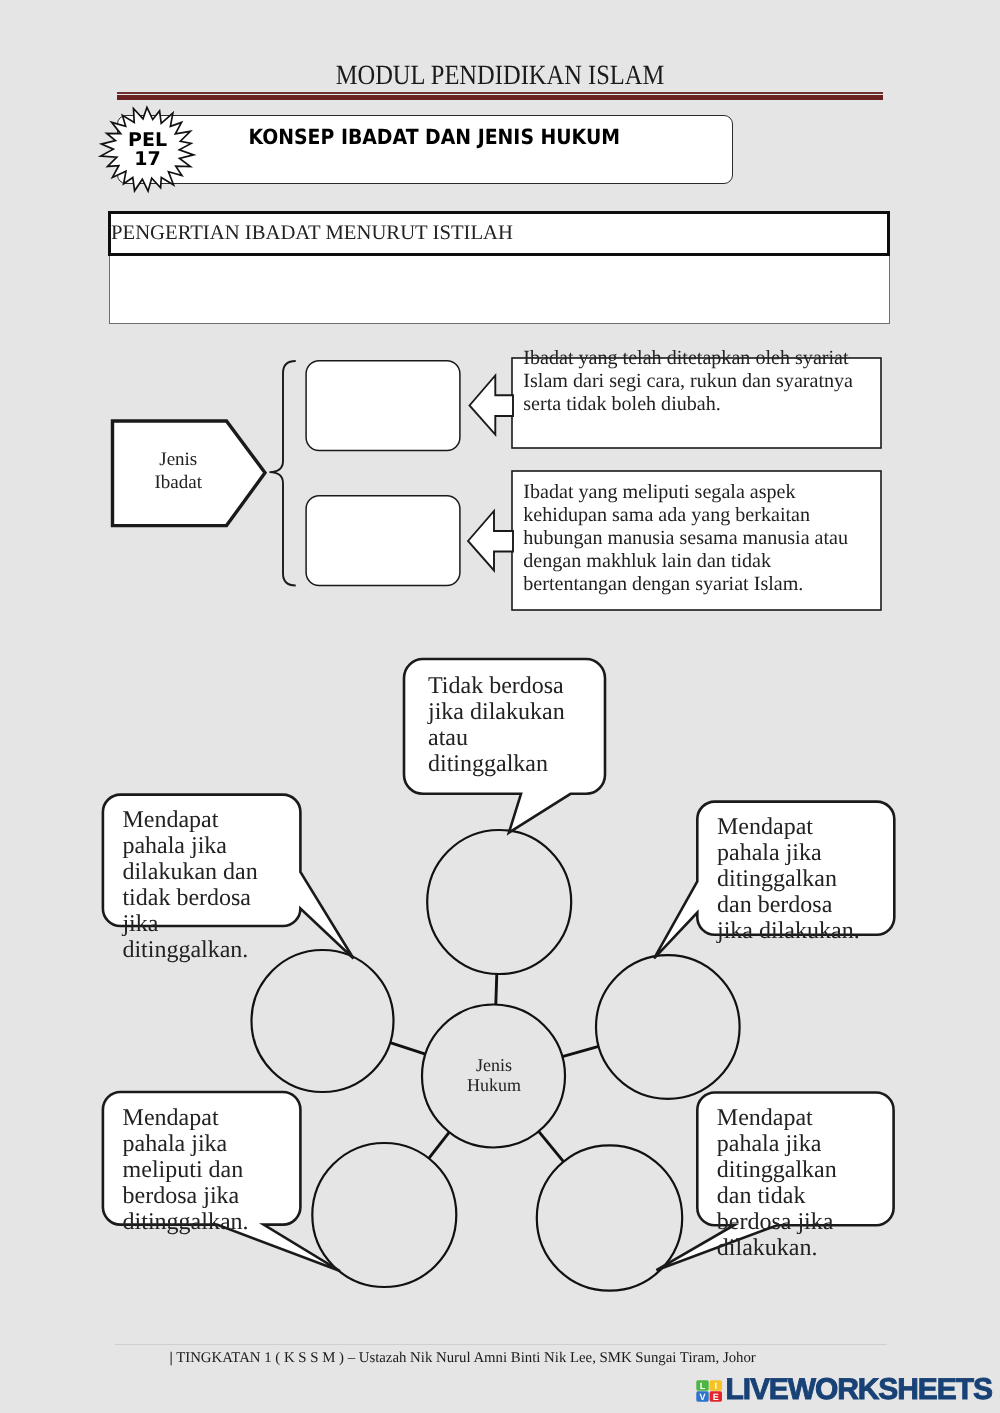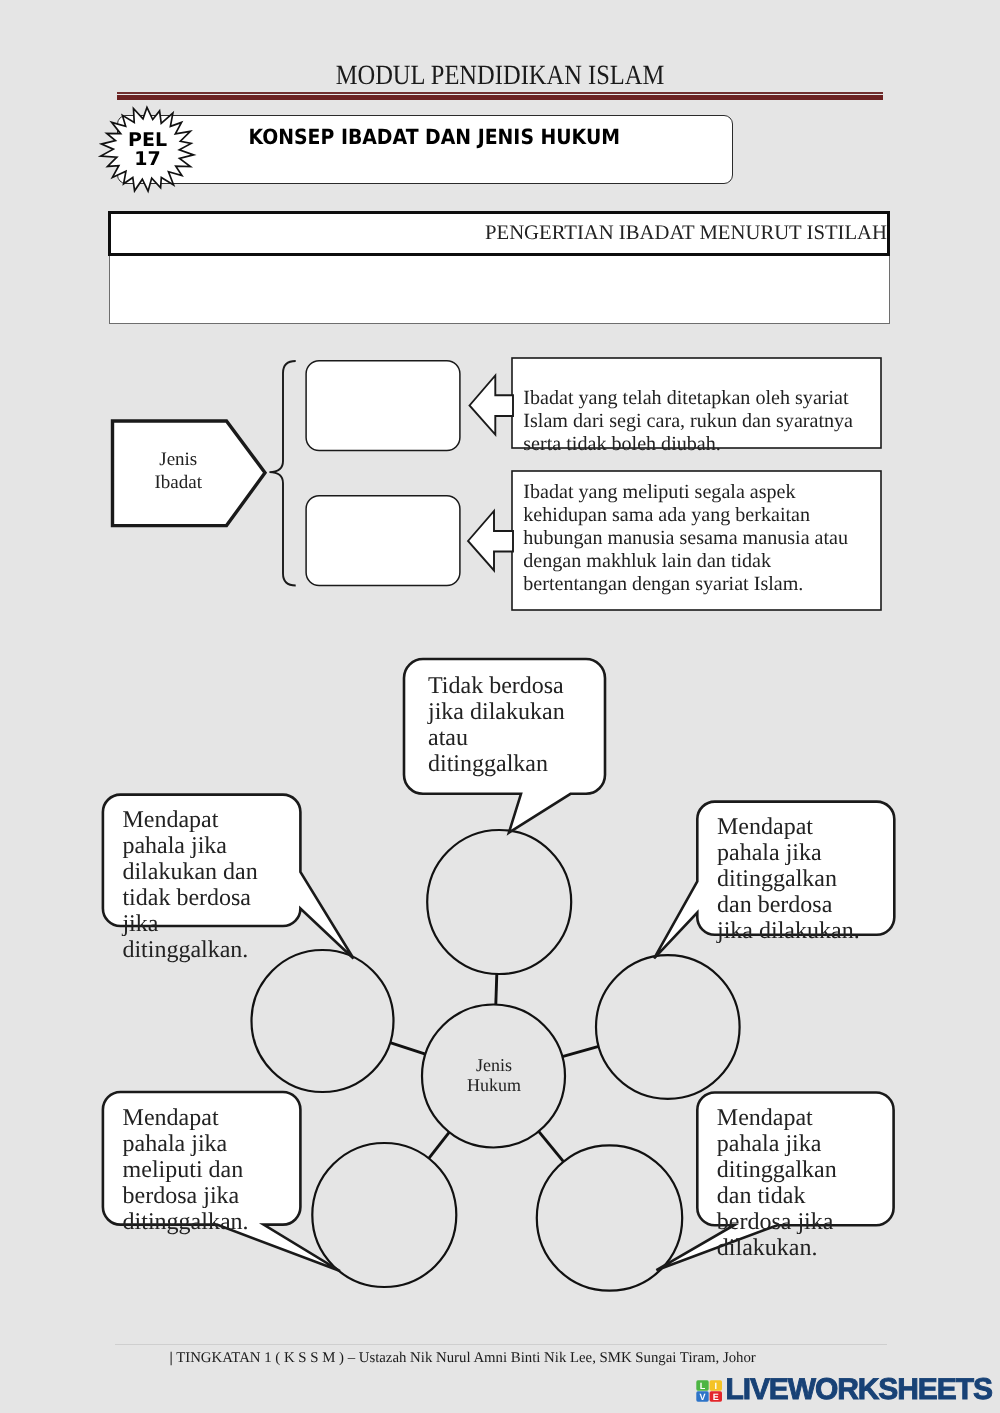--- a/index.html
+++ b/index.html
@@ -31,21 +31,21 @@
   .date-row .ln{display:inline-block;border-bottom:1.5px solid #111;width:79px;height:12px;
                 vertical-align:-3px;}
 
   .star{position:absolute;left:96px;top:103px;width:104px;height:94px;}
   .star-txt{position:absolute;left:1.5px;top:28.3px;width:100px;text-align:center;
             font-family:"DejaVu Sans",sans-serif;font-weight:bold;font-size:19px;
             line-height:18.8px;color:#000;}
 
   .sec-box{position:absolute;left:108px;top:211px;width:782px;height:45px;
            border:3px solid #0d0d0d;box-sizing:border-box;background:#ffffff;}
-  .sec-box .t{position:absolute;left:0;top:8px;width:100%;text-align:right;font-size:20.7px;color:#222;}
+  .sec-box .t{position:absolute;left:0;top:8px;width:100%;text-align:left;font-size:20.7px;color:#222;}
   .ans-box{position:absolute;left:108.5px;top:255.6px;width:781px;height:68.5px;
            border:1.2px solid #6e6e6e;border-top:none;box-sizing:border-box;background:#ffffff;}
 
   svg.layer{position:absolute;left:0;top:0;width:1000px;height:1413px;pointer-events:none;}
 
   .tb{position:absolute;font-size:20.1px;line-height:23.2px;color:#222;}
 
   .bub{position:absolute;font-size:24px;line-height:26px;color:#222;}
 
   .blank-val{position:absolute;text-align:center;font-size:18px;line-height:20px;color:#222;}
@@ -149,21 +149,21 @@
   </div>
 
   <div class="blank-val" style="left:312px;top:392px;width:142px"></div>
   <div class="blank-val" style="left:312px;top:527px;width:142px"></div>
   <div class="blank-val" style="left:430px;top:892px;width:138px"></div>
   <div class="blank-val" style="left:254px;top:1011px;width:136px"></div>
   <div class="blank-val" style="left:600px;top:1017px;width:136px"></div>
   <div class="blank-val" style="left:316px;top:1205px;width:136px"></div>
   <div class="blank-val" style="left:542px;top:1208px;width:136px"></div>
 
-  <div class="tb" style="left:523.3px;top:387px;width:352px">Ibadat yang telah ditetapkan oleh syariat Islam dari segi cara, rukun dan syaratnya serta tidak boleh diubah.</div>
+  <div class="tb" style="left:523.3px;top:347px;width:352px">Ibadat yang telah ditetapkan oleh syariat Islam dari segi cara, rukun dan syaratnya serta tidak boleh diubah.</div>
   <div class="tb" style="left:523.3px;top:480.5px;width:354px">Ibadat yang meliputi segala aspek kehidupan sama ada yang berkaitan hubungan manusia sesama manusia atau dengan makhluk lain dan tidak bertentangan dengan syariat Islam.</div>
 
   <div class="bub" style="left:428px;top:672.5px;width:152px">Tidak berdosa jika dilakukan atau ditinggalkan</div>
   <div class="bub" style="left:122.4px;top:807px;width:152px">Mendapat pahala jika dilakukan dan tidak berdosa jika ditinggalkan.</div>
   <div class="bub" style="left:717px;top:814px;width:152px">Mendapat pahala jika ditinggalkan dan berdosa jika dilakukan.</div>
   <div class="bub" style="left:122.6px;top:1104.5px;width:152px">Mendapat pahala jika meliputi dan berdosa jika ditinggalkan.</div>
   <div class="bub" style="left:716.8px;top:1104.5px;width:152px">Mendapat pahala jika ditinggalkan dan tidak berdosa jika dilakukan.</div>
 
   <div class="foot-rule"></div>
   <div class="foot-txt"><span class="bar">|</span> <span>TINGKATAN 1 ( K S S M ) – Ustazah Nik Nurul Amni Binti Nik Lee, SMK Sungai Tiram, Johor</span></div>

